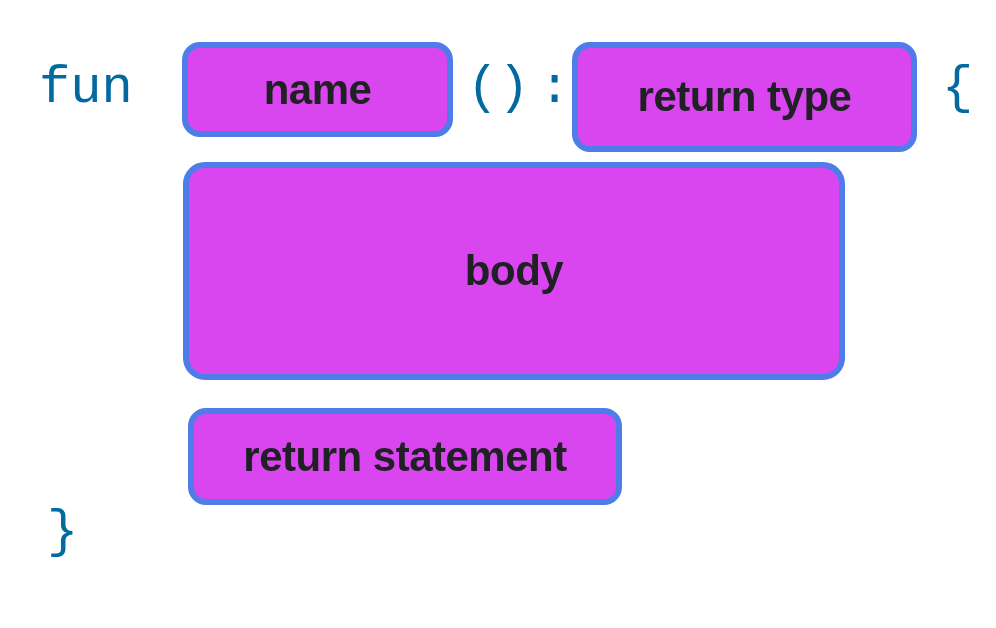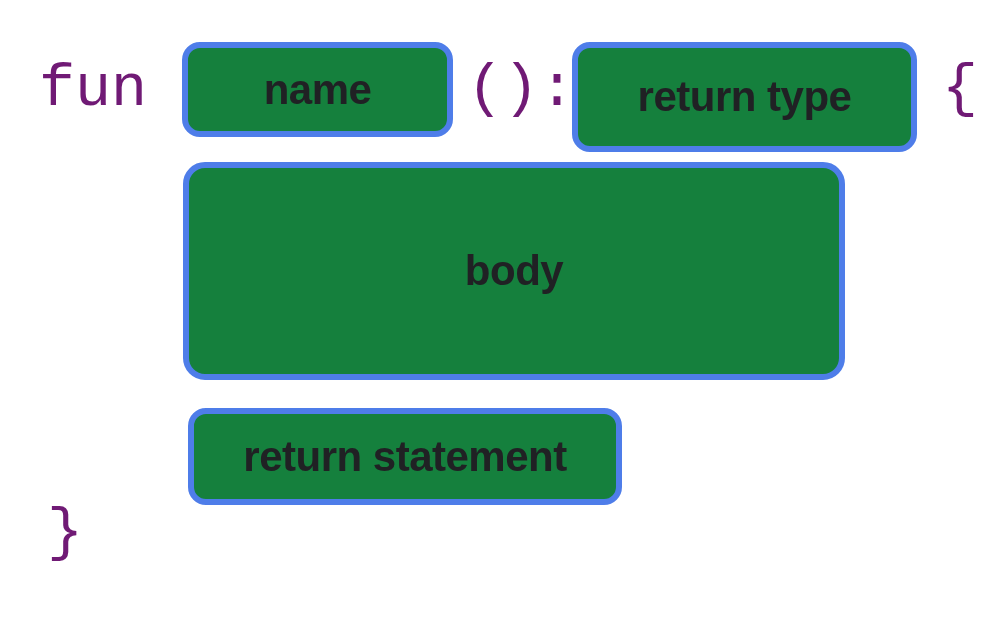--- a/index.html
+++ b/index.html
@@ -11,30 +11,30 @@
     position: relative;
     width: 996px;
     height: 628px;
     background: #ffffff;
     overflow: hidden;
     font-family: "Liberation Sans", sans-serif;
   }
   .mono {
     position: absolute;
     font-family: "Liberation Mono", monospace;
-    font-size: 60px;
+    font-size: 52px;
     line-height: 60px;
     font-weight: 400;
-    color: #701a75;
+    color: #0369a1;
     white-space: pre;
   }
   .slot-box {
     position: absolute;
     box-sizing: border-box;
-    background: #15803d;
+    background: #d946ef;
     border: 6px solid #4e7de9;
     border-radius: 18px;
     display: flex;
     align-items: center;
     justify-content: center;
   }
   .slot-label {
     font-family: "Liberation Sans", sans-serif;
     font-weight: 700;
     font-size: 42px;

